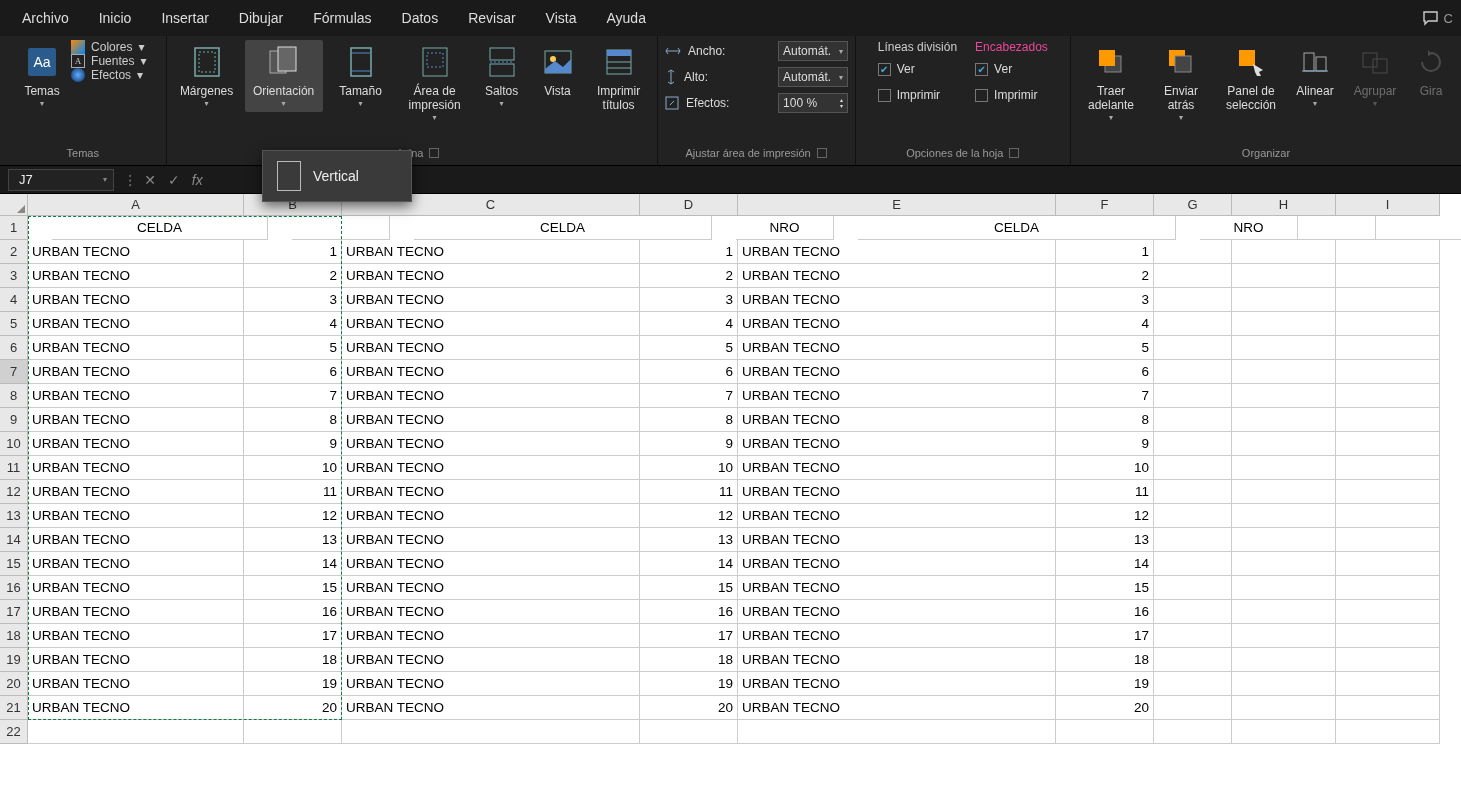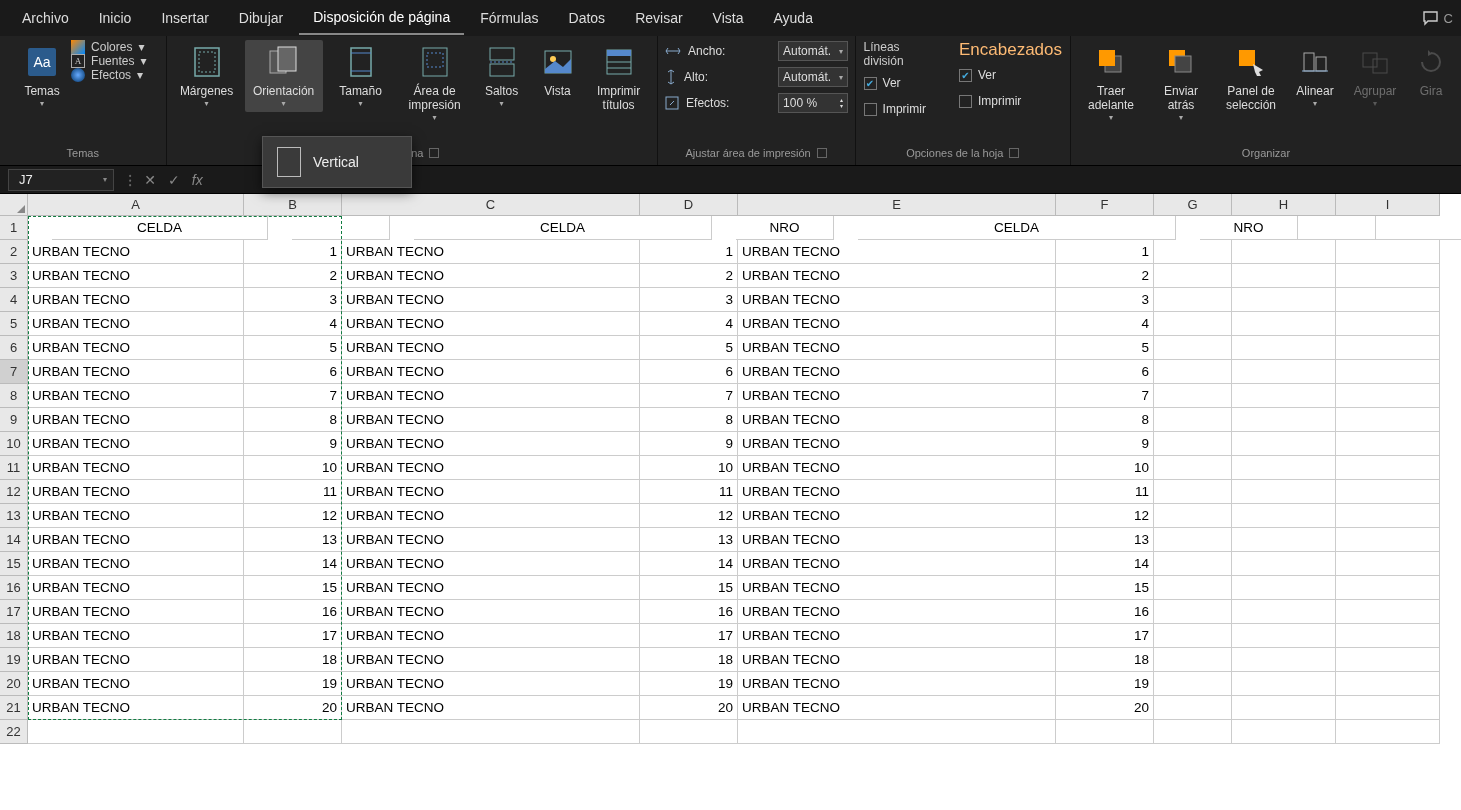--- a/index.html
+++ b/index.html
@@ -29,21 +29,21 @@
 .stack .row .chev { font-size:8px; color:#aaa; margin-left:2px;}
 .mini-input { background:#333; border:1px solid #555; color:#ddd; font-size:12px; padding:1px 4px; width:70px; height:20px; display:flex; align-items:center; justify-content:space-between;}
 .mini-input .chev{font-size:8px;}
 .chk { width:13px; height:13px; border:1px solid #777; display:inline-flex; align-items:center; justify-content:center; font-size:10px; color:#4ad; }
 
 .themes-stack { display:flex; flex-direction:column; font-size:12px; }
 .themes-stack .row{display:flex;align-items:center;gap:6px;cursor:pointer;}
 .swatch{width:14px;height:14px;background:linear-gradient(135deg,#f80,#08f);}
 
 
-.orient-menu { position:absolute; left:262px; top:136px; width:150px; background:#3a3a3a; border:1px solid #555; box-shadow:0 4px 12px rgba(0,0,0,.6); z-index:50; }
+.orient-menu { position:absolute; left:262px; top:150px; width:150px; background:#3a3a3a; border:1px solid #555; box-shadow:0 4px 12px rgba(0,0,0,.6); z-index:50; }
 .orient-menu .item { display:flex; align-items:center; gap:12px; padding:10px 14px; color:#eee; font-size:14px; cursor:pointer; }
 .orient-menu .page-ic{width:24px;height:30px;border:1.5px solid #bbb;background:#3a3a3a;}
 .orient-menu .page-ic.h{width:30px;height:22px;}
 
 
 .fbar { display:flex; align-items:center; height:28px; background:#1a1a1a; border-bottom:1px solid #000; }
 .namebox { width:106px; height:22px; margin:0 8px; background:#222; border:1px solid #444; color:#eee; display:flex; align-items:center; padding:0 6px 0 10px; font-size:13px; justify-content:space-between;}
 .namebox .chev{font-size:8px;color:#888;}
 .fx-sep{color:#666;margin:0 6px;}
 .fx-btn{color:#888;font-size:14px;margin:0 6px;cursor:pointer;}
@@ -68,21 +68,20 @@
 svg{display:block;}
 </style>
 </head>
 <body>
 
 <div class="tabs">
   <div class="tab">Archivo</div>
   <div class="tab">Inicio</div>
   <div class="tab">Insertar</div>
   <div class="tab">Dibujar</div>
-  <div class="tab active">Disposición de página</div>
   <div class="tab">Fórmulas</div>
   <div class="tab">Datos</div>
   <div class="tab">Revisar</div>
   <div class="tab">Vista</div>
   <div class="tab">Ayuda</div>
   <div class="tabs-right">
     <span>
       <svg width="18" height="16" viewBox="0 0 18 16">
           <path d="M2 2h13v9H6l-3 3v-3H2z" fill="none" stroke="#ccc" stroke-width="1.4"></path>
         </svg>
@@ -266,21 +265,21 @@
         <div class="row">
             <span class="chk">✔</span>
             <span>Ver</span>
           </div>
         <div class="row">
             <span class="chk"></span>
             <span>Imprimir</span>
           </div>
       </div>
       <div class="stack">
-        <div style="font-size:17px;color:#fdba74">Encabezados</div>
+        <div style="font-size:12px;color:#ec4899">Encabezados</div>
         <div class="row">
             <span class="chk">✔</span>
             <span>Ver</span>
           </div>
         <div class="row">
             <span class="chk"></span>
             <span>Imprimir</span>
           </div>
       </div>
     </div>

